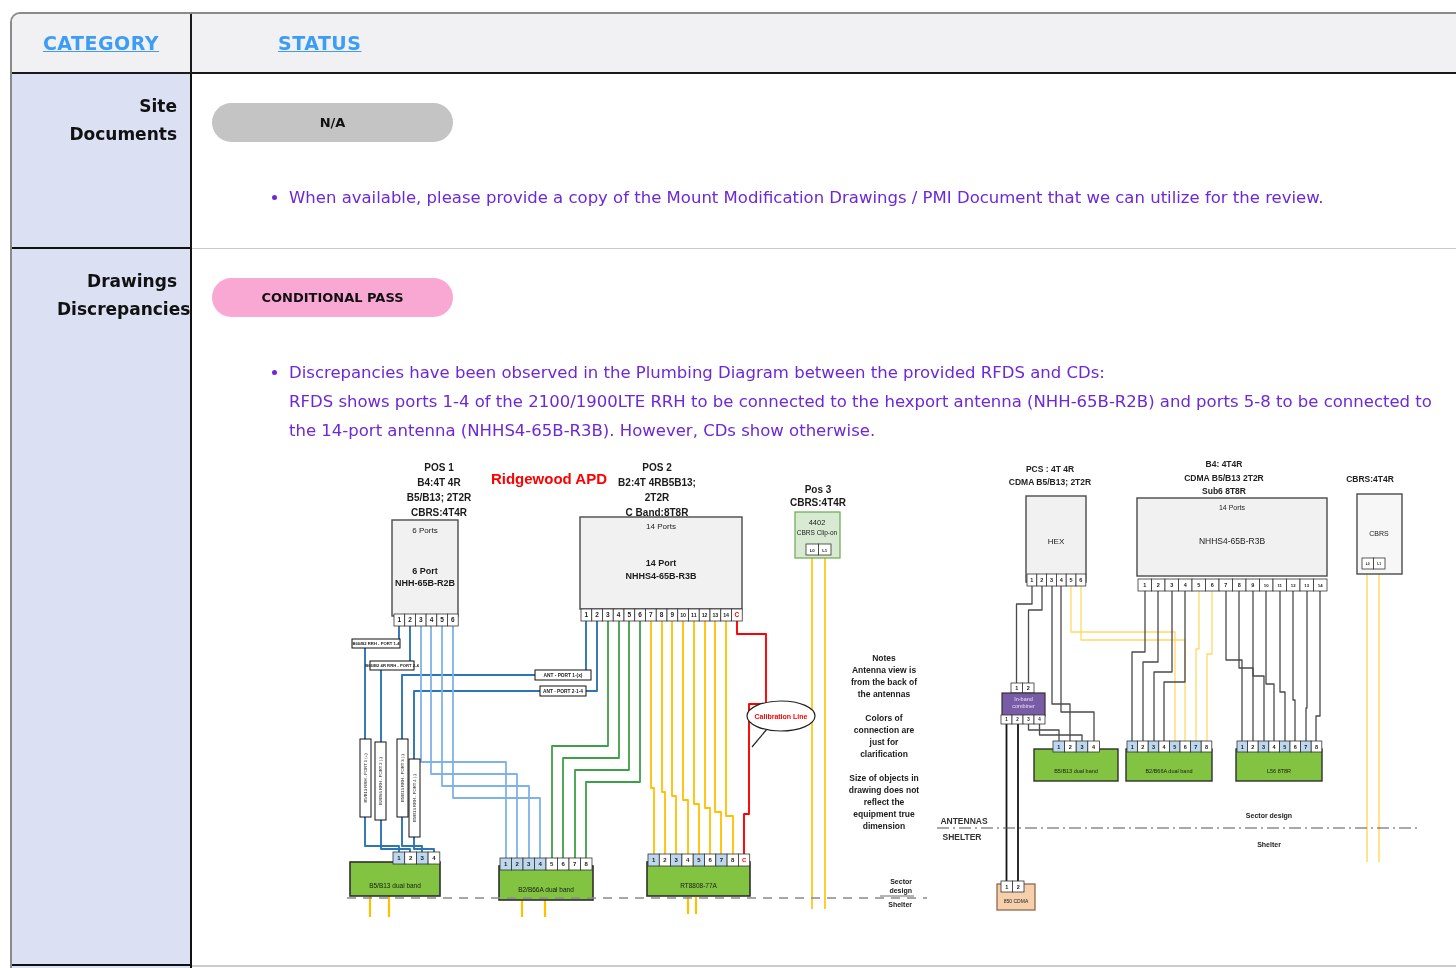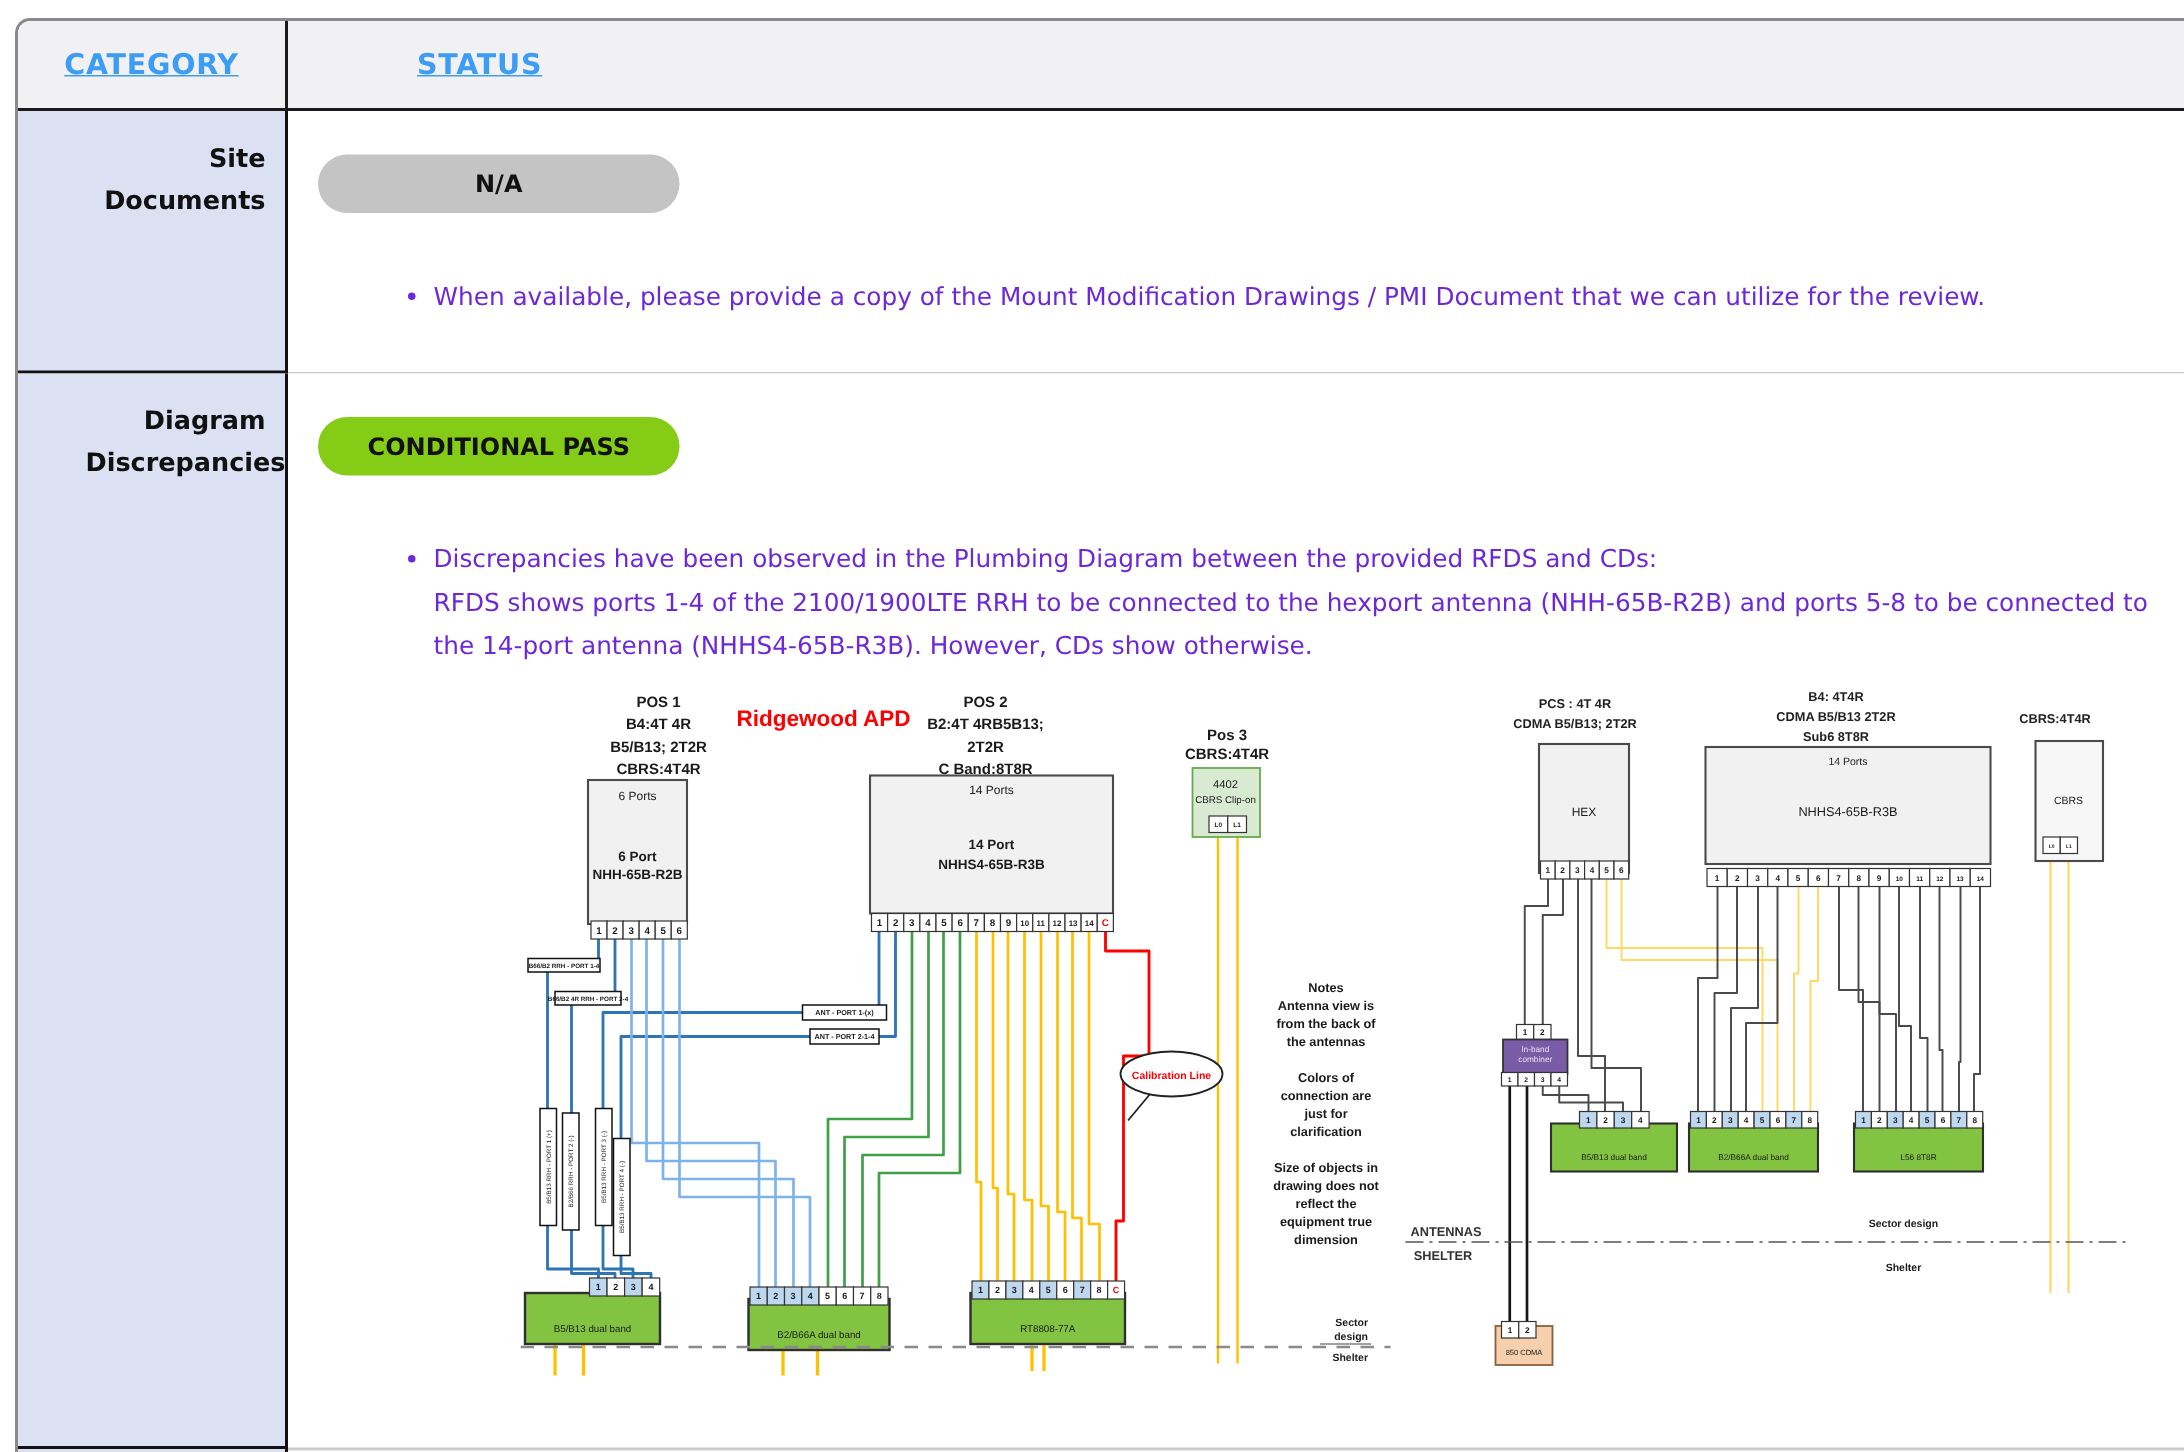--- a/index.html
+++ b/index.html
@@ -24,21 +24,21 @@
     padding:18px 13px 0 45px;box-sizing:border-box;
   }
   .statcell{background:#fff;border-bottom:1px solid #c9c9c9;position:relative;box-sizing:border-box;}
   .r1{height:175px;}
   .r2{height:717px;}
   .r3 .catcell{height:18px;border-bottom:none;padding:0;}
   .r3 .statcell{height:18px;border-bottom:none;border-top:1px solid #ccc;}
   .pill{
     margin:29px 0 0 20px;width:241px;height:39px;border-radius:20px;
     display:flex;align-items:center;justify-content:center;
-    font-weight:bold;font-size:16px;color:#111;
+    font-weight:bold;font-size:13px;color:#111;
   }
   ul.bullets{margin:41px 0 0 0;padding-left:97px;}
   ul.bullets li{
     font-size:16.5px;line-height:29px;color:#6d28d9;
     white-space:pre-wrap;max-width:1145px;
   }
   .diagwrap{position:absolute;left:155px;top:205px;width:1111px;height:466px;}
 </style>
 </head>
 <body>
@@ -53,23 +53,23 @@
     <div class="catcell">Site Documents</div>
     <div class="statcell">
       <div class="pill" style="background: rgb(196, 196, 196);">N/A</div>
       <ul class="bullets">
         <li>When available, please provide a copy of the Mount Modification Drawings / PMI Document that we can utilize for the review.</li>
       </ul>
     </div>
   </div>
 
   <div class="row r2">
-    <div class="catcell">Diagram Discrepancies</div>
+    <div class="catcell">Drawings Discrepancies</div>
     <div class="statcell">
-      <div class="pill" style="background: #84cc16;">CONDITIONAL PASS</div>
+      <div class="pill" style="background: #f9a8d4;">CONDITIONAL PASS</div>
       <ul class="bullets">
         <li>Discrepancies have been observed in the Plumbing Diagram between the provided RFDS and CDs:
 RFDS shows ports 1-4 of the 2100/1900LTE RRH to be connected to the hexport antenna (NHH-65B-R2B) and ports 5-8 to be connected to the 14-port antenna (NHHS4-65B-R3B). However, CDs show otherwise.</li>
       </ul>
       <div class="diagwrap">
         <svg id="diag" width="1111" height="466" viewBox="345 450 1111 466" xmlns="http://www.w3.org/2000/svg">
             <g>
               <polyline points="397,622 397,640 363,640 363,842 397,842 397,848" fill="none" stroke="#2e75b6" stroke-width="1.9" stroke-linejoin="round"></polyline>
               <polyline points="408,622 408,662 379,662 379,845 408,845 408,848" fill="none" stroke="#2e75b6" stroke-width="1.9" stroke-linejoin="round"></polyline>
               <polyline points="584,617 584,671 400,671 400,842 420,842 420,848" fill="none" stroke="#2e75b6" stroke-width="1.9" stroke-linejoin="round"></polyline>

